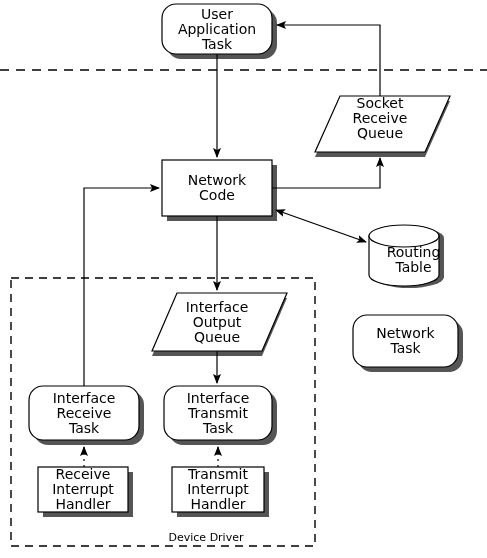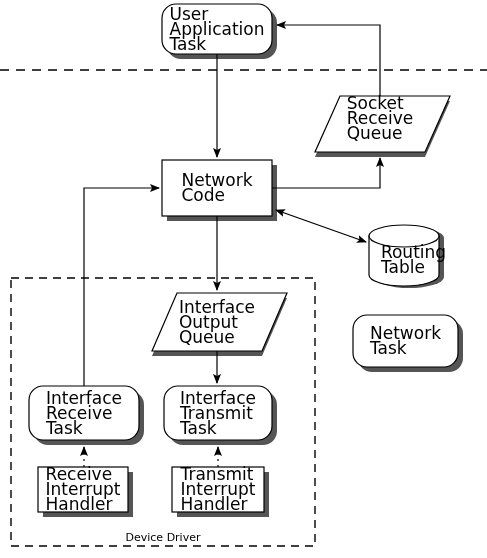--- a/index.html
+++ b/index.html
@@ -17,37 +17,39 @@
   }
   #diagram-svg {
     position: absolute;
     top: 0;
     left: 0;
     width: 487px;
     height: 558px;
   }
   .node-label {
     position: absolute;
+    text-align: center;
     font-family: "DejaVu Sans", sans-serif;
-    font-size: 17px;
+    font-size: 14px;
     line-height: 15px;
     color: #000000;
     white-space: pre-line;
     pointer-events: none;
     display: flex;
     align-items: center;
     justify-content: center;
   }
   .region-label {
     position: absolute;
     text-align: center;
     font-family: "DejaVu Sans", sans-serif;
     font-size: 11px;
     color: #000000;
     pointer-events: none;
+    padding-left: 43px;
   }
 </style>
 </head>
 <body>
 
 <div id="diagram-root">
 
   <svg id="diagram-svg" viewBox="0 0 487 558">
     <defs>
       <marker id="arrowEnd" markerWidth="10" markerHeight="8" refX="9" refY="4" orient="auto" markerUnits="userSpaceOnUse">

